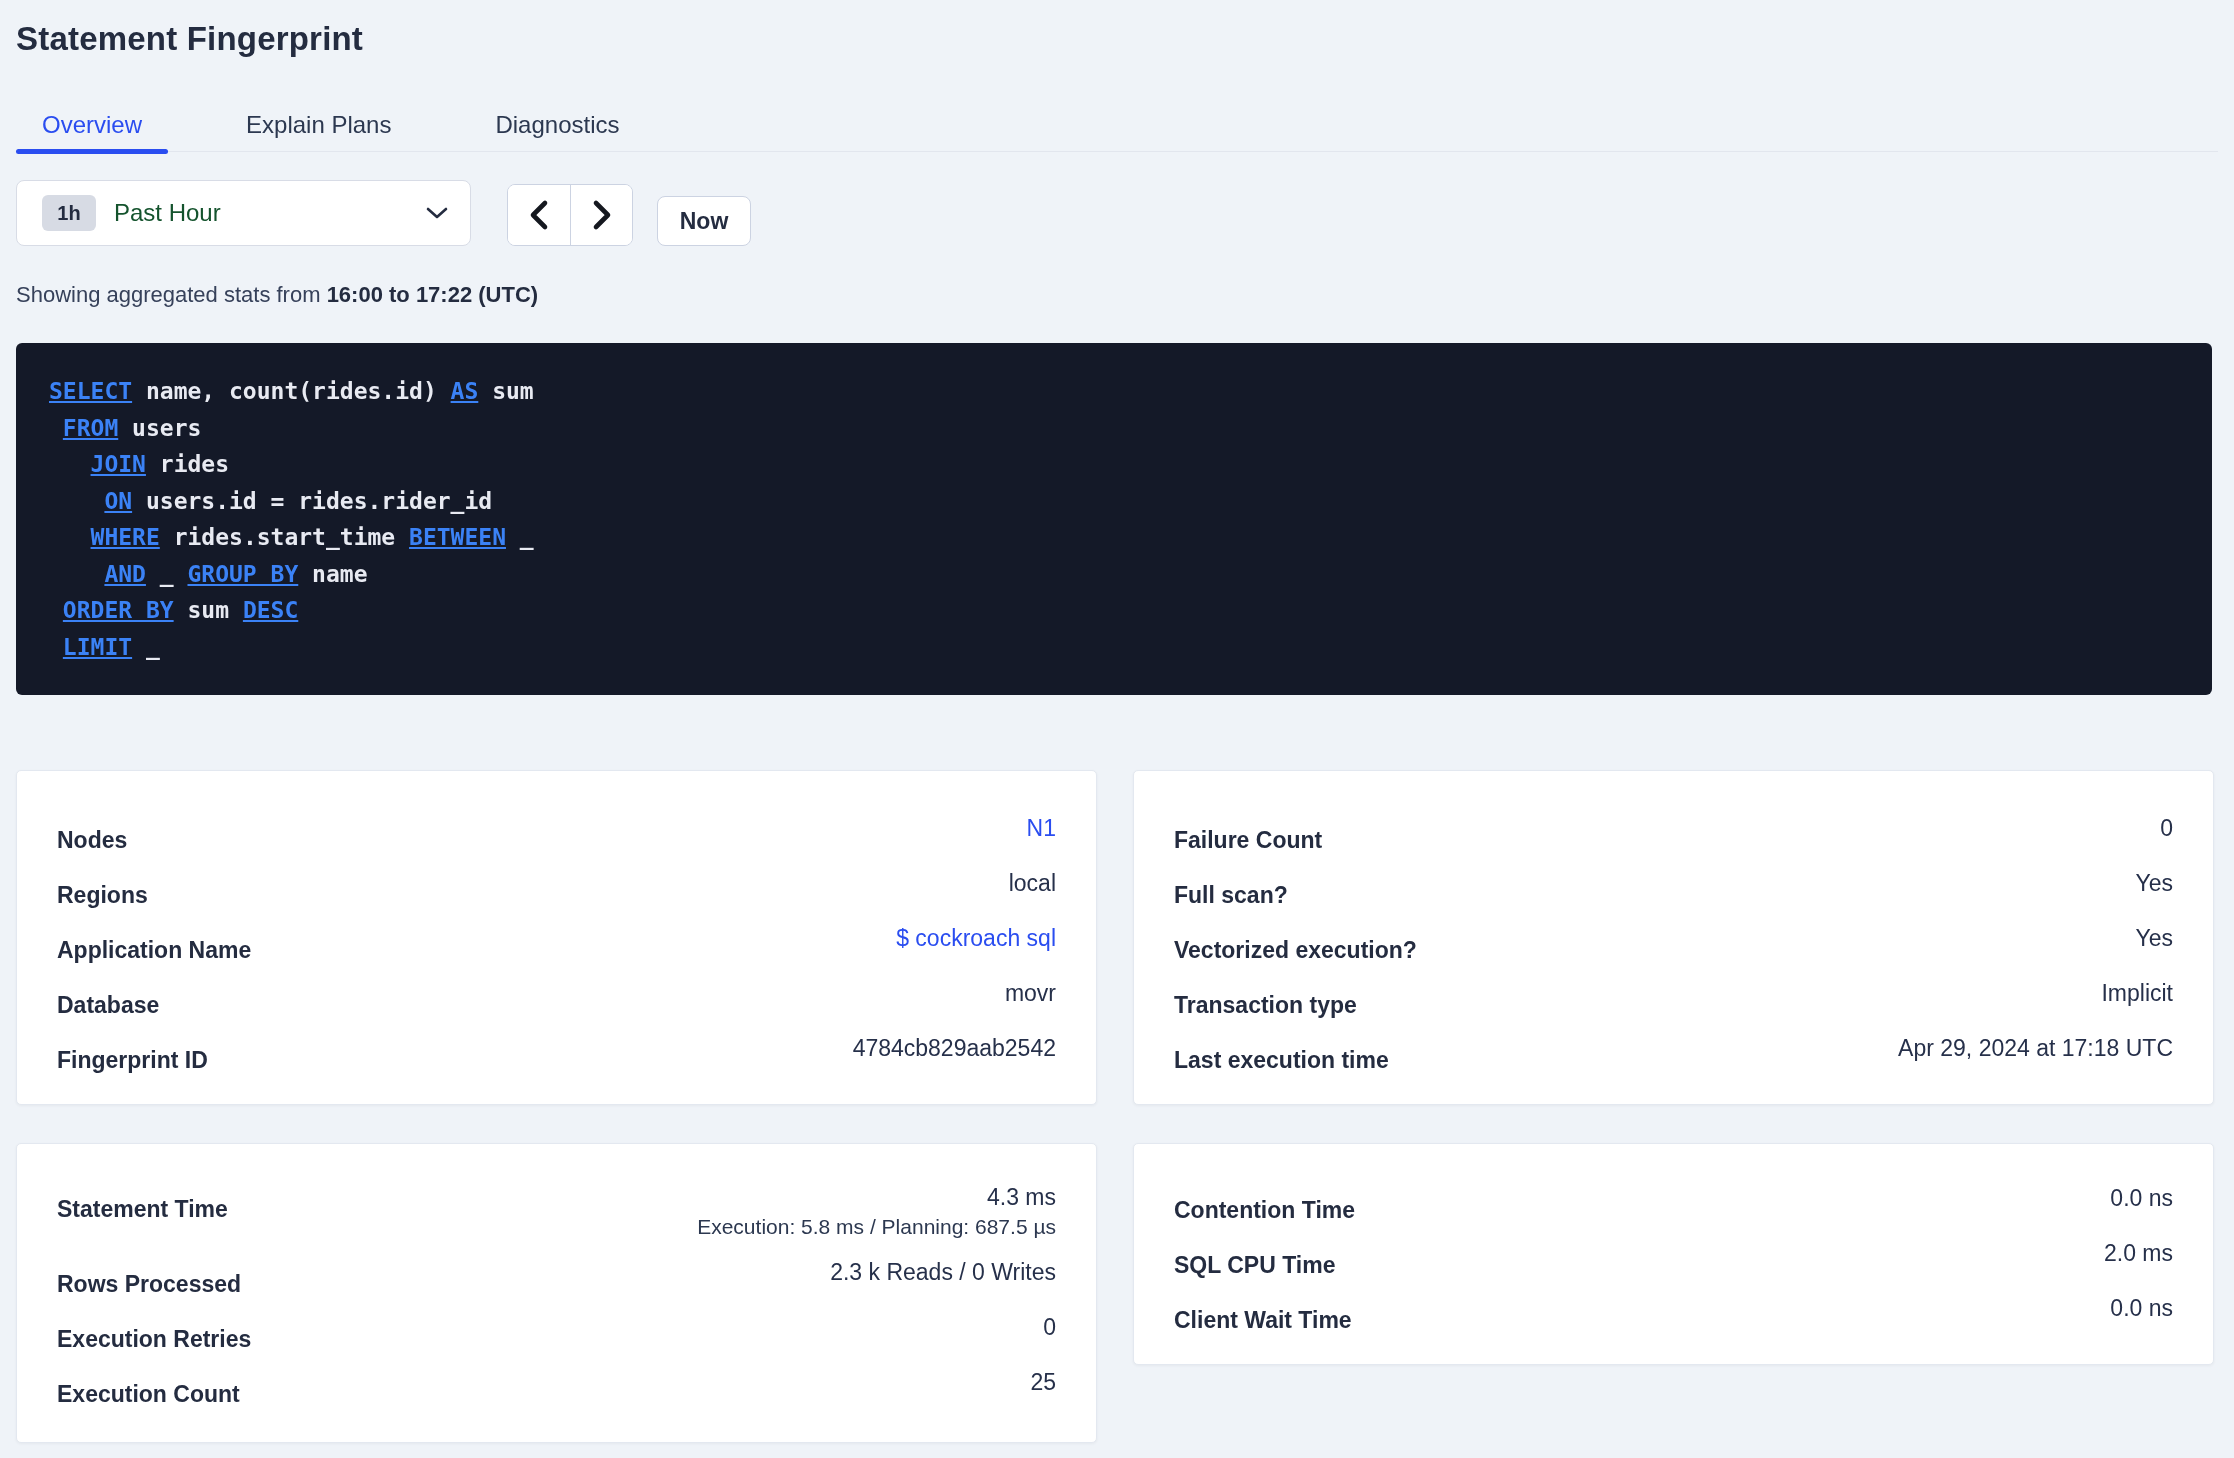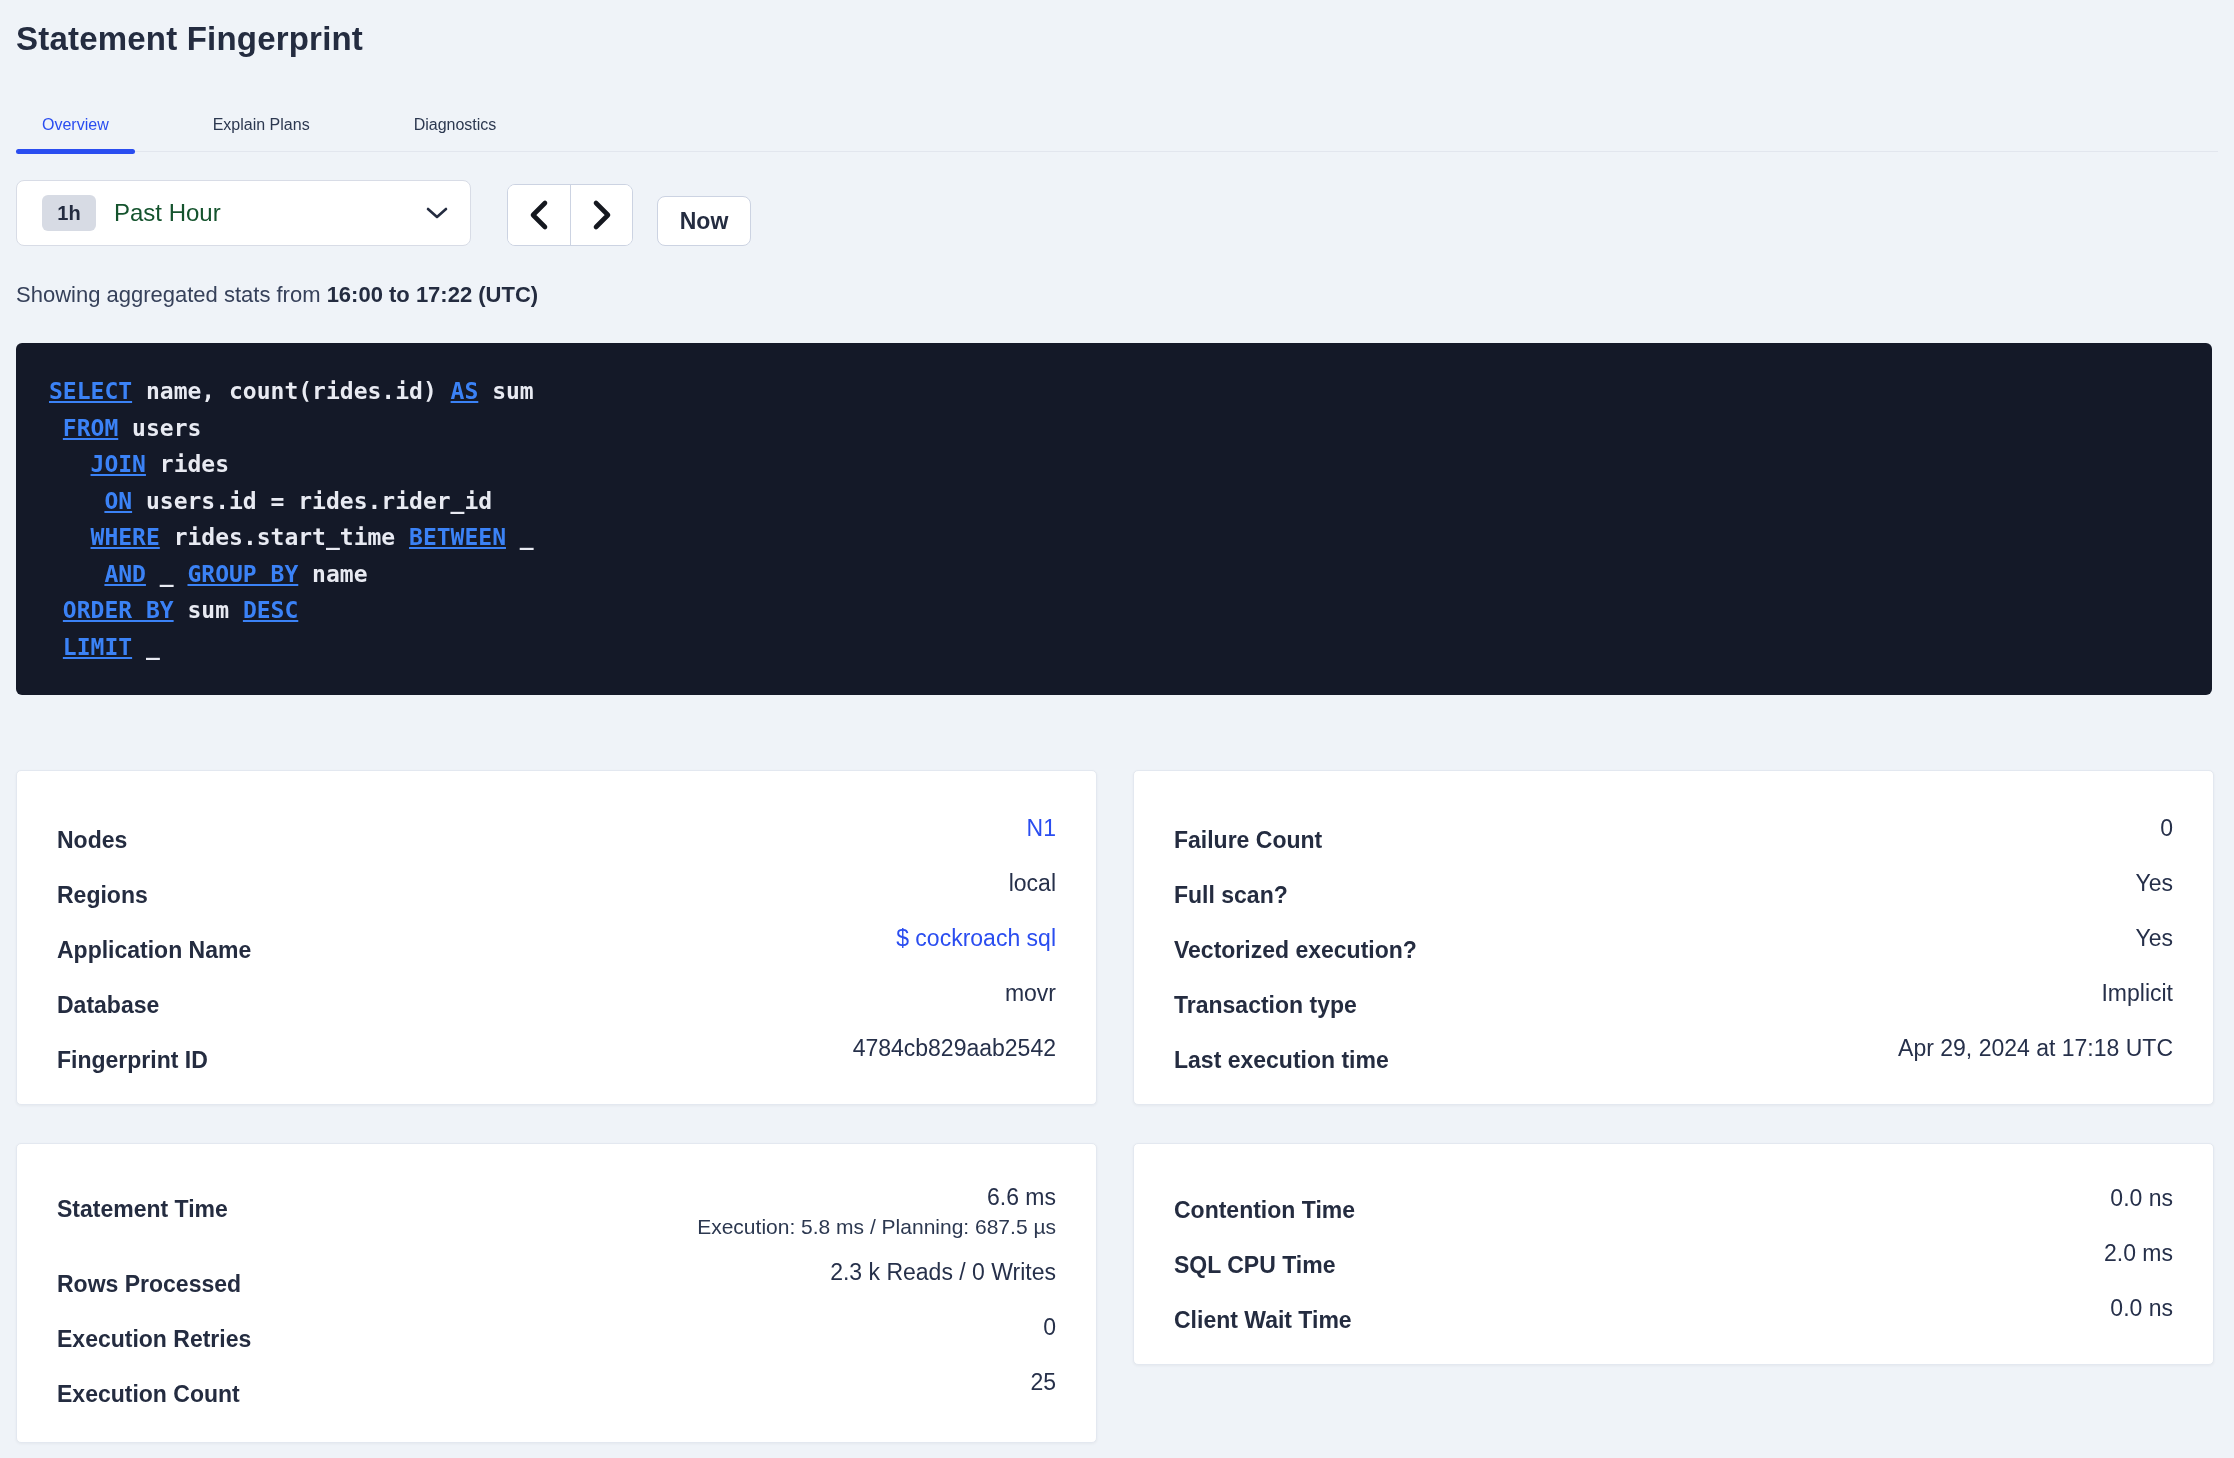--- a/index.html
+++ b/index.html
@@ -12,21 +12,21 @@
   .page-title {
     position:absolute; left:16px; top:20px;
     font-size:33px; font-weight:700; color:#242c40; letter-spacing:.2px;
   }
   
   .tabs {
     position:absolute; left:16px; right:16px; top:98px; height:54px;
     display:flex; border-bottom:1px solid #e2e6ee;
   }
   .tab {
-    padding:0 26px; margin-right:52px; font-size:16px; color:#2c3850;
+    padding:0 26px; margin-right:52px; font-size:24px; color:#2c3850;
     display:flex; align-items:center; position:relative; cursor:pointer;
   }
   .tab.active { color:#2a4df0; }
   .tab.active::after {
     content:""; position:absolute; left:0; right:0; bottom:-3px; height:5px;
     background:#2a4df0; border-radius:3px;
   }
   
   .controls { position:absolute; left:16px; top:180px; height:66px; display:flex; align-items:flex-end;gap:9px; }
   .time-picker {
@@ -170,21 +170,21 @@
       <span class="stat-value">Implicit</span>
     </div>
     <div class="stat-row">
       <span class="stat-label">Last execution time</span>
       <span class="stat-value">Apr 29, 2024 at 17:18 UTC</span>
     </div>
   </div>
 <div class="card" id="card-perf-left">
     <div class="stat-row">
       <span class="stat-label">Statement Time</span>
-      <span class="stat-value">6.6 ms</span>
+      <span class="stat-value">4.3 ms</span>
     </div>
     <div class="stat-sub">Execution: 5.8 ms / Planning: 687.5 µs</div>
     <div class="stat-row">
       <span class="stat-label">Rows Processed</span>
       <span class="stat-value">2.3 k Reads / 0 Writes</span>
     </div>
     <div class="stat-row">
       <span class="stat-label">Execution Retries</span>
       <span class="stat-value">0</span>
     </div>

